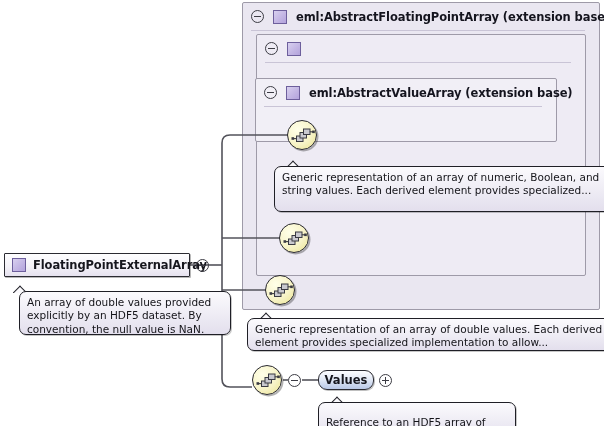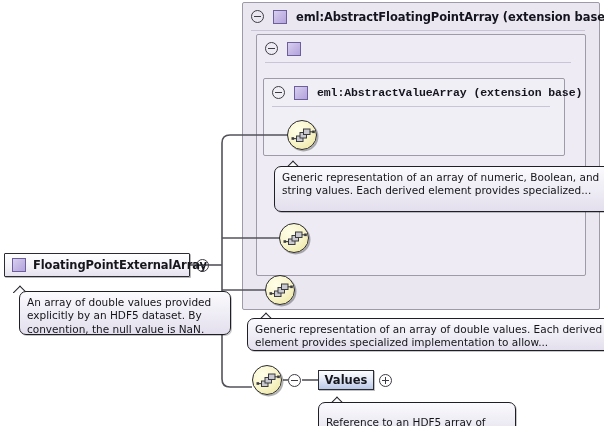--- a/index.html
+++ b/index.html
@@ -116,21 +116,21 @@
     color: #16161d;
     letter-spacing: -0.1px;
   }
 
   
   .values-box {
     position: absolute;
     box-sizing: border-box;
     border: 1.3px solid #2b2b32;
     background: linear-gradient(180deg,#fdfdff 0%,#e4eaf6 45%,#b9c8e6 100%);
-    border-radius: 0;
+    border-radius: 9px;
     display: flex;
     align-items: center;
     justify-content: center;
     box-shadow: 1px 1px 0 rgba(0,0,0,0.25);
     white-space: nowrap;
   }
   .values-label {
     font-size: 11.5px;
     font-weight: bold;
     color: #16161d;
@@ -199,21 +199,21 @@
   </div>
 
   <div class="ext-box l2" style="left:256px; top:34px; width:330px; height:242px;">
     <div class="ext-header" style="width:330px;">
       <div class="toggle"></div>
       <div class="elem-square" style="margin-left:9px;"></div>
     </div>
     <div class="ext-header-rule" style="left:8px; top:27px; width:306px;"></div>
   </div>
 
-  <div class="ext-box l3" style="left:263px; top:78px; width:302px; height:78px;font-family:Liberation Mono, monospace;">
+  <div class="ext-box l3" style="left:255px; top:78px; width:302px; height:64px;">
     <div class="ext-header" style="width:302px;">
       <div class="toggle"></div>
       <div class="elem-square" style="margin-left:9px;"></div>
       <span class="ext-title" style="margin-left:9px;">eml:AbstractValueArray (extension base)</span>
     </div>
     <div class="ext-header-rule" style="left:8px; top:27px; width:278px;"></div>
   </div>
 
   <svg id="wires" width="604" height="426">
 

